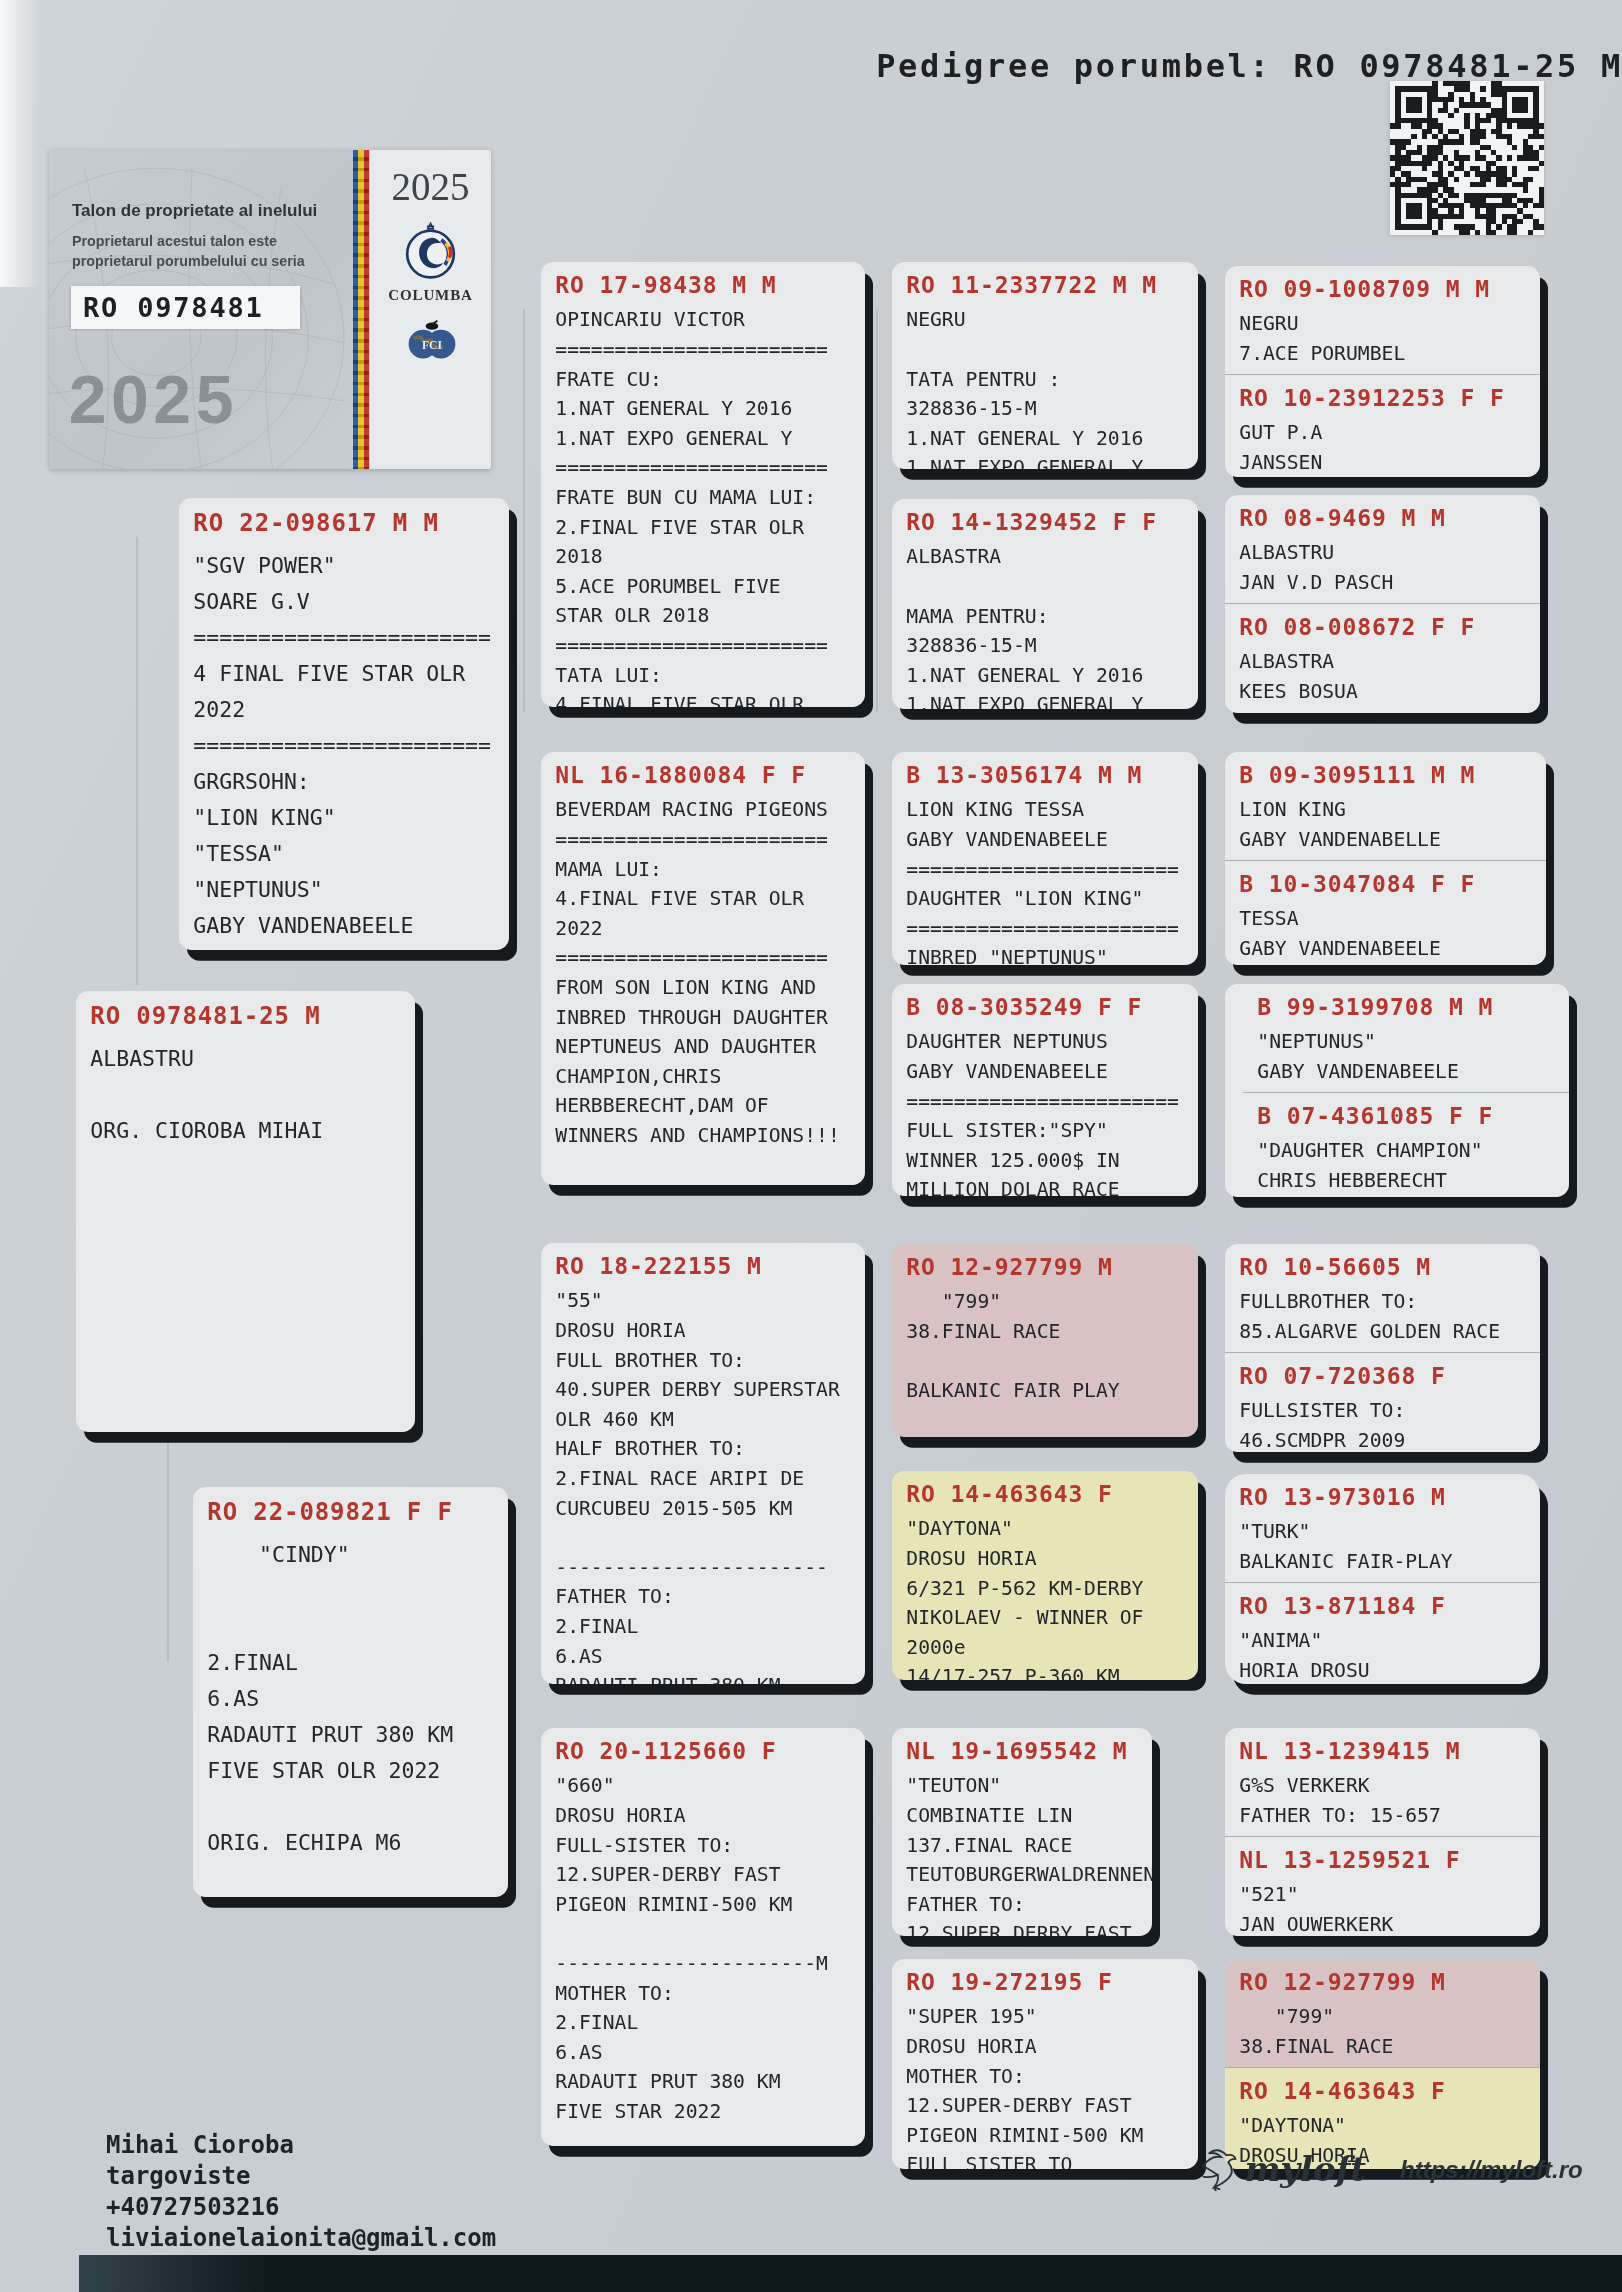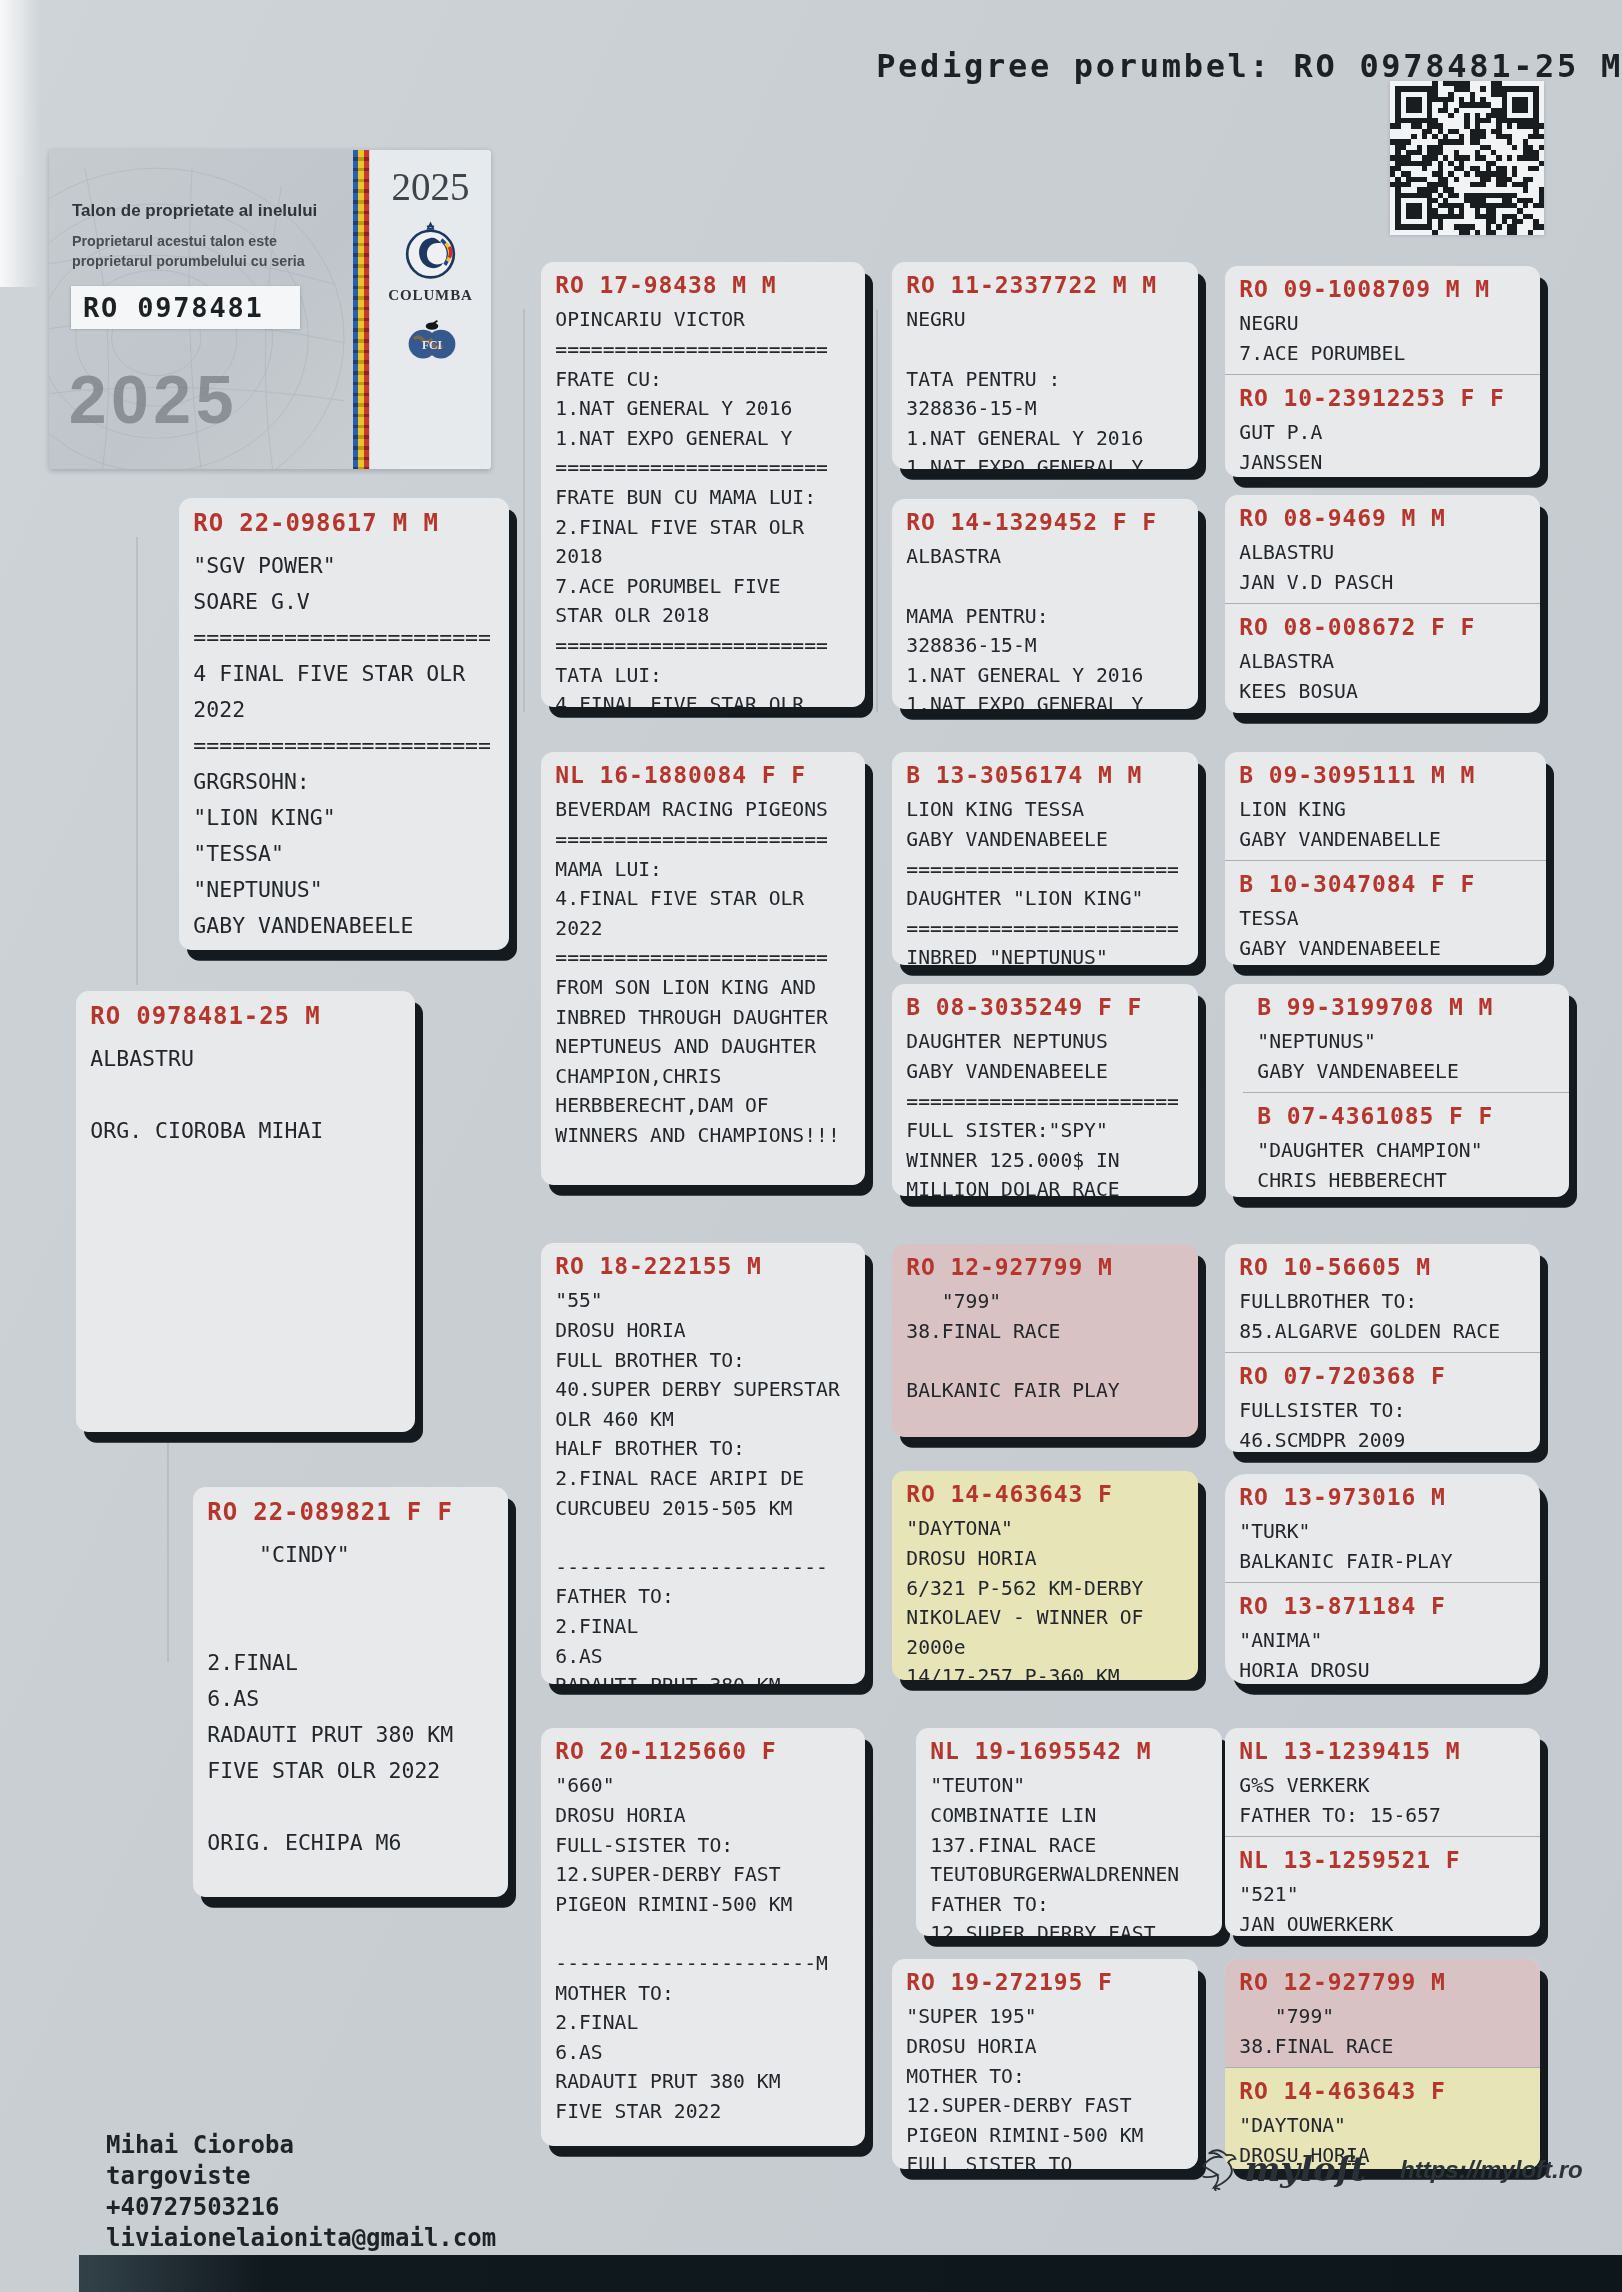--- a/index.html
+++ b/index.html
@@ -507,21 +507,21 @@
         <div class="ring">RO 17-98438 M M</div>
         <div class="ln">OPINCARIU VICTOR</div>
         <div class="ln">=======================</div>
         <div class="ln">FRATE CU:</div>
         <div class="ln">1.NAT GENERAL Y 2016</div>
         <div class="ln">1.NAT EXPO GENERAL Y</div>
         <div class="ln">=======================</div>
         <div class="ln">FRATE BUN CU MAMA LUI:</div>
         <div class="ln">2.FINAL FIVE STAR OLR</div>
         <div class="ln">2018</div>
-        <div class="ln">7.ACE PORUMBEL FIVE</div>
+        <div class="ln">5.ACE PORUMBEL FIVE</div>
         <div class="ln">STAR OLR 2018</div>
         <div class="ln">=======================</div>
         <div class="ln">TATA LUI:</div>
         <div class="ln">4.FINAL FIVE STAR OLR</div>
       </div>
     </div>
     <div class="card" style="left: 541px; top: 752px; width: 324px; height: 433px;">
       <div class="sec">
         <div class="ring">NL 16-1880084 F F</div>
         <div class="ln">BEVERDAM RACING PIGEONS</div>
@@ -633,21 +633,21 @@
       <div class="sec">
         <div class="ring">RO 14-463643 F</div>
         <div class="ln">"DAYTONA"</div>
         <div class="ln">DROSU HORIA</div>
         <div class="ln">6/321 P-562 KM-DERBY</div>
         <div class="ln">NIKOLAEV - WINNER OF</div>
         <div class="ln">2000e</div>
         <div class="ln">14/17-257 P-360 KM</div>
       </div>
     </div>
-    <div class="card" style="left: 892px; top: 1728px; width: 306px; height: 208px; margin-left: 24px;">
+    <div class="card" style="left: 892px; top: 1728px; width: 260px; height: 208px;">
       <div class="sec">
         <div class="ring">NL 19-1695542 M</div>
         <div class="ln">"TEUTON"</div>
         <div class="ln">COMBINATIE LIN</div>
         <div class="ln">137.FINAL RACE</div>
         <div class="ln">TEUTOBURGERWALDRENNEN</div>
         <div class="ln">FATHER TO:</div>
         <div class="ln">12.SUPER DERBY FAST</div>
       </div>
     </div>

